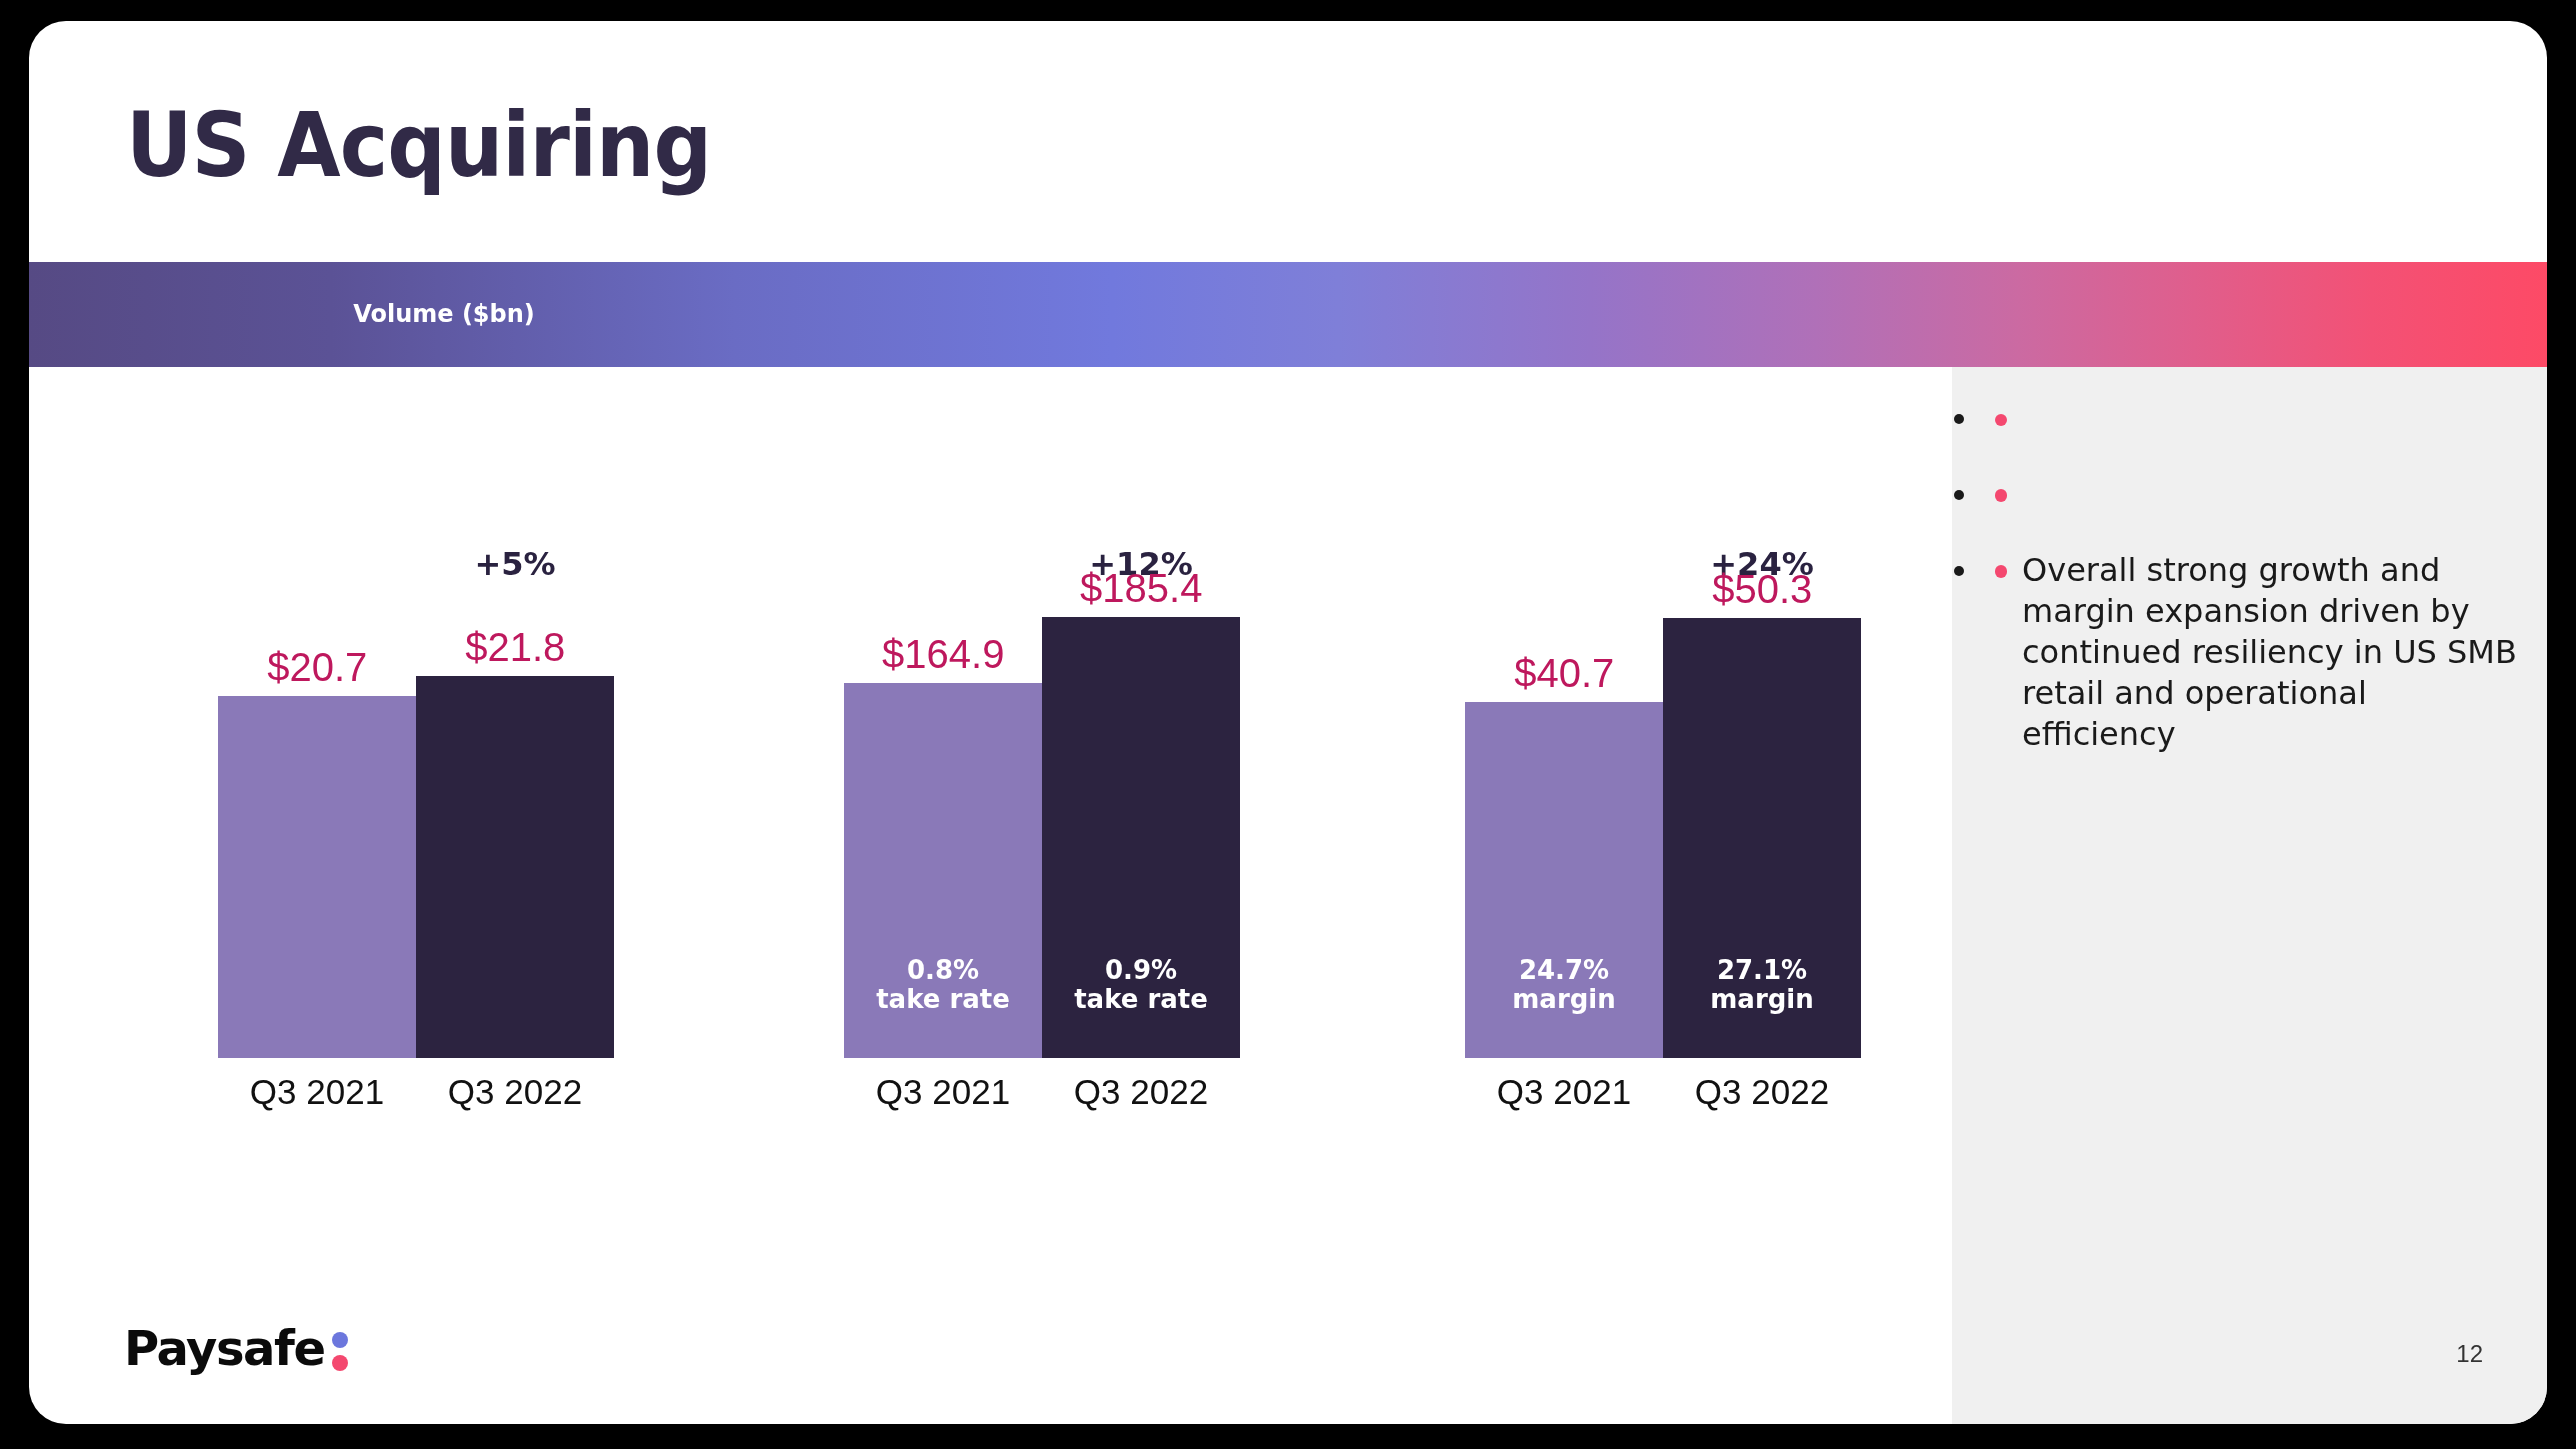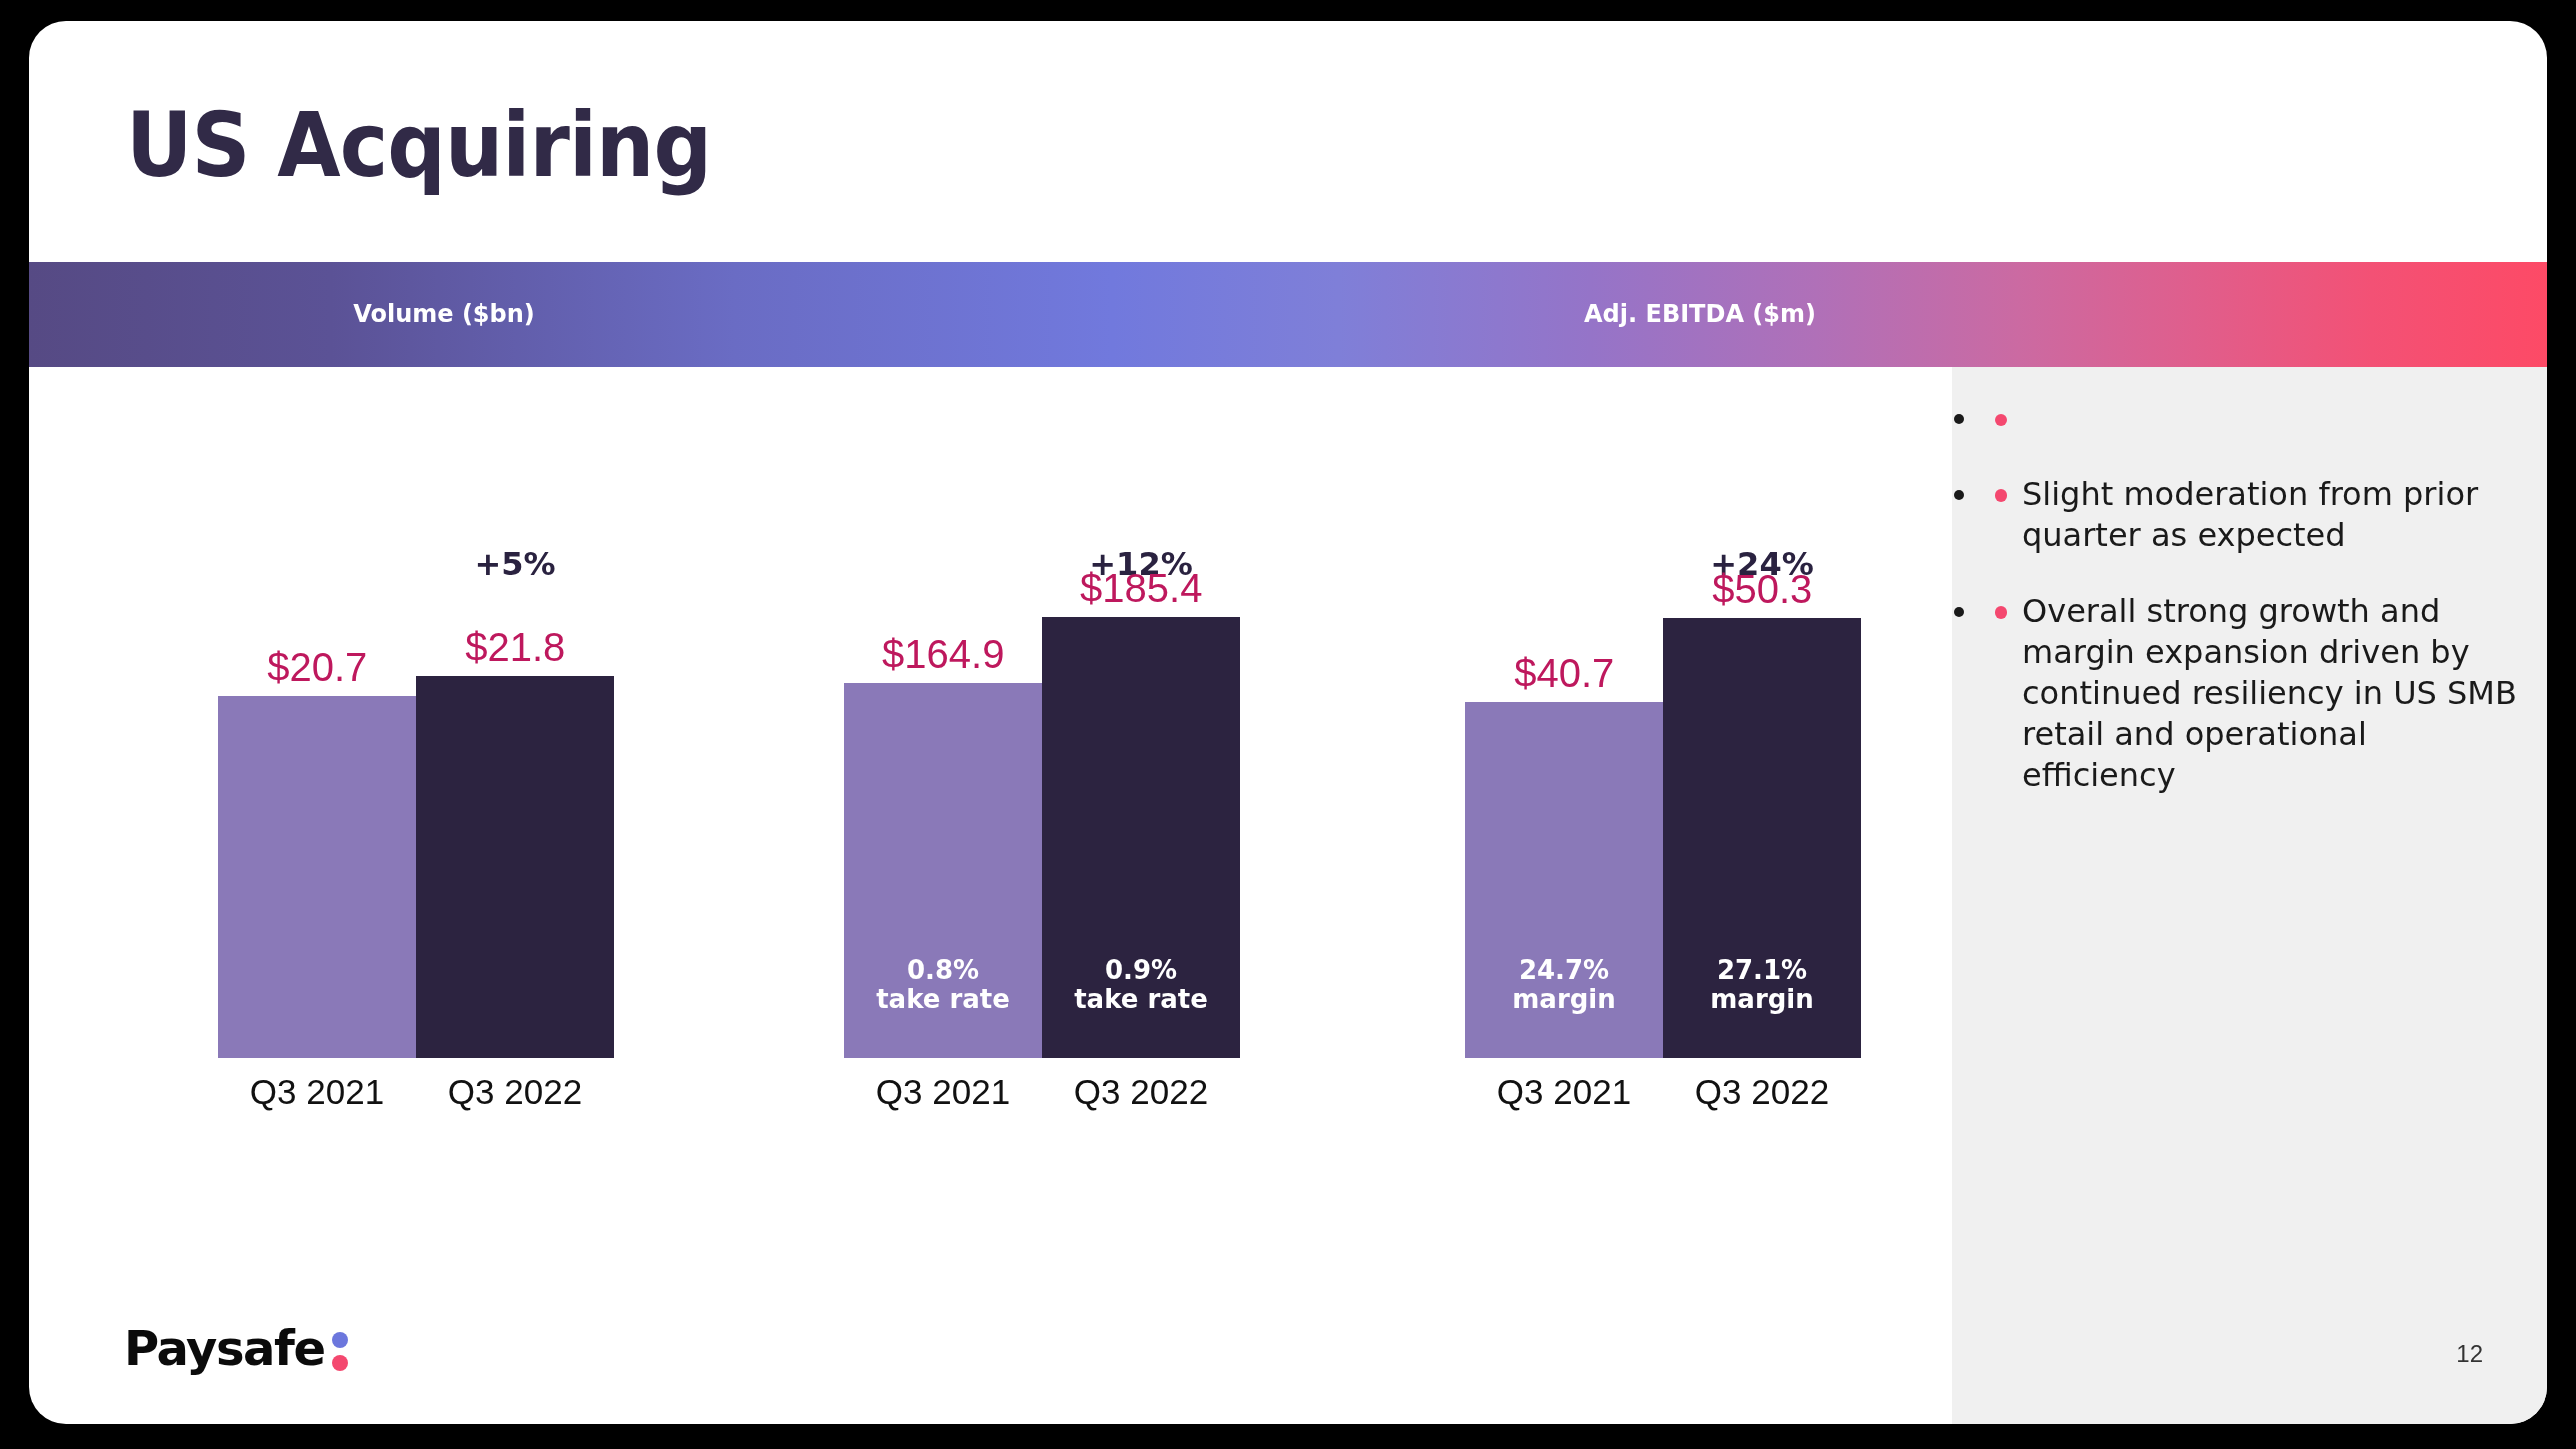--- a/index.html
+++ b/index.html
@@ -185,21 +185,20 @@
 </style>
 </head>
 <body>
 
 <div id="slide">
 
   <h1 id="page-title">US Acquiring</h1>
 
   <div id="metric-band">
     <div class="band-label" id="band-label-0">Volume ($bn)</div>
-    <div class="band-label" id="band-label-2">Adj. EBITDA ($m)</div>
   </div>
 
   <div id="charts">
 
     <div class="chart" id="chart-0">
       <div class="growth-label" style="left:312px;">+5%</div>
       <div class="bars">
         <div class="bar-group first">
           <div class="bar-value">$20.7</div>
           <div class="bar-rect light" style="height:362px;"></div>
@@ -255,21 +254,20 @@
 
   </div>
 
   <aside id="sidebar">
     <ul id="bullet-list">
       <li class="bullet-item">
         <span class="bullet-dot"></span>
       </li>
       <li class="bullet-item">
         <span class="bullet-dot"></span>
-        <span>Slight moderation from prior quarter as expected</span>
       </li>
       <li class="bullet-item">
         <span class="bullet-dot"></span>
         <span>Overall strong growth and margin expansion driven by continued resiliency in US SMB retail and operational efficiency</span>
       </li>
     </ul>
     <div id="page-number">12</div>
   </aside>
 
   <div id="logo">

